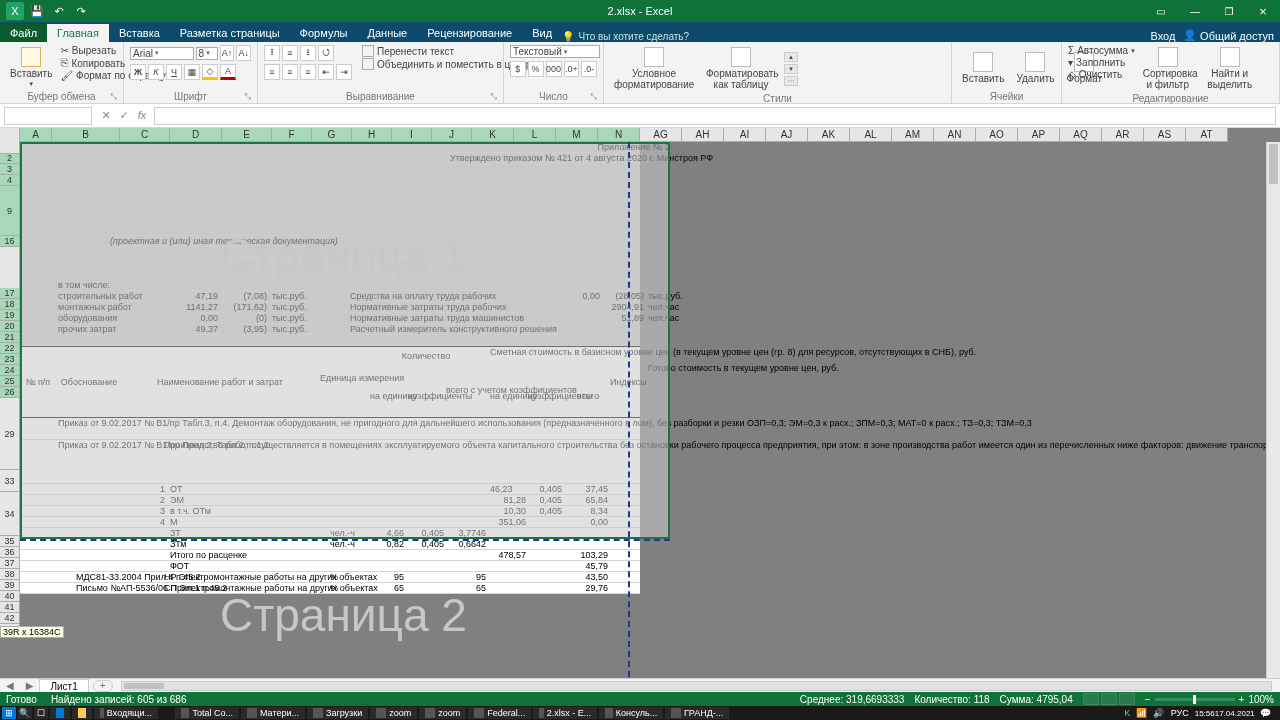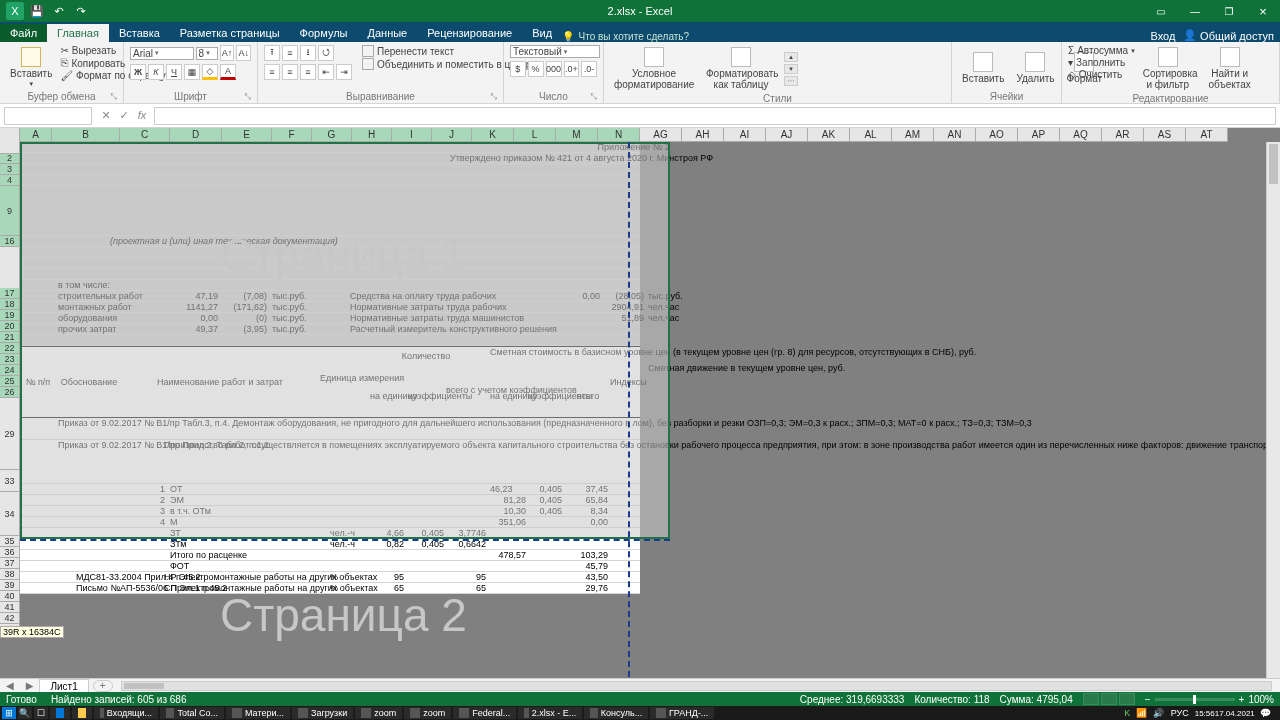--- a/index.html
+++ b/index.html
@@ -294,21 +294,21 @@
             <span>◇</span>
             <span>Очистить</span>
           </div>
       </div>
       <div class="btncol">
           <div class="bigicon"></div>
           <span style="width:50px;text-align:center;">Сортировка и фильтр</span>
         </div>
       <div class="btncol">
           <div class="bigicon"></div>
-          <span style="width:50px;text-align:center;">Найти и объектах</span>
+          <span style="width:50px;text-align:center;">Найти и выделить</span>
         </div>
     </div>
     <div class="label"><span>Редактирование</span></div>
   </div>
 </div>
 
 <div class="fbar">
   <input class="namebox" value="" style="">
   <div class="fx-btns">
     <span>✕</span>
@@ -453,21 +453,21 @@
         <span style="left: 300px; top: 26px; width: 48px; text-align: center;">Единица измерения</span>
         <span style="left: 356px; top: 4px; width: 100px; text-align: center;">Количество</span>
         <span style="left: 350px; top: 44px; width: 40px; text-align: center;">на единицу</span>
         <span style="left: 388px; top: 44px; width: 40px; text-align: center;">коэффициенты</span>
         <span style="left: 426px; top: 38px; width: 44px; text-align: center;">всего с учетом коэффициентов</span>
         <span style="left: 470px; top: 0px; width: 118px; text-align: center;">Сметная стоимость в базисном уровне цен (в текущем уровне цен (гр. 8) для ресурсов, отсутствующих в СНБ), руб.</span>
         <span style="left: 470px; top: 44px; width: 40px; text-align: center;">на единицу</span>
         <span style="left: 508px; top: 44px; width: 40px; text-align: center;">коэффициенты</span>
         <span style="left: 548px; top: 44px; width: 40px; text-align: center;">всего</span>
         <span style="left: 590px; top: 30px; width: 36px; text-align: center;">Индексы</span>
-        <span style="left: 628px; top: 16px; width: 42px; text-align: center;">Сметная движение в текущем уровне цен, руб.</span>
+        <span style="left: 628px; top: 16px; width: 42px; text-align: center;">Готово стоимость в текущем уровне цен, руб.</span>
       </div>
       <div class="rowh " style="height: 22px;">
         <span style="left: 38px; top: 0px; width: 610px;">Приказ от 9.02.2017 № В1/пр Табл.3, п.4. Демонтаж оборудования, не пригодного для дальнейшего использования (предназначенного в лом), без разборки и резки ОЗП=0,3; ЭМ=0,3 к расх.; ЗПМ=0,3; МАТ=0 к расх.; ТЗ=0,3; ТЗМ=0,3</span>
       </div>
       <div class="rowh " style="height: 44px;">
         <span style="left: 38px; top: 0px; width: 100px;">Приказ от 9.02.2017 № В1/пр Прил.2, Табл.2, п.1,2</span>
         <span style="left: 144px; top: 0px; width: 506px;">Производство работ осуществляется в помещениях эксплуатируемого объекта капитального строительства без остановки рабочего процесса предприятия, при этом: в зоне производства работ имеется один из перечисленных ниже факторов: движение транспорта по внутрицеховым путям; действующее технологическое или лабораторное оборудование, мебель и иные загромождающие помещения предметы. ОЗП=1,35; ЭМ=1,35; ЗПМ=1,35; ТЗ=1,35; ТЗМ=1,35</span>
       </div>
       <div class="rowh " style="height: 11px;">
         <span style="left: 140px; top: 0px;">1</span>
@@ -592,21 +592,21 @@
       <span class="tbicon" style="background:#0078d7;"></span>
     </div>
   <div class="tb" style="width:20px;">
       <span class="tbicon" style="background:#ffcc4d;"></span>
     </div>
   <div id="tbitems" style="display:flex;gap:2px;">
       <div class="tb" style="max-width: 64px;">
         <span class="tbicon"></span>
         <span>Входящи...</span>
       </div>
-      <div class="tb" style="max-width: 64px;">
+      <div class="tb" style="max-width: 64px; margin-left: 15px;">
         <span class="tbicon"></span>
         <span>Total Co...</span>
       </div>
       <div class="tb" style="max-width: 64px;">
         <span class="tbicon"></span>
         <span>Матери...</span>
       </div>
       <div class="tb" style="max-width: 64px;">
         <span class="tbicon"></span>
         <span>Загрузки</span>

